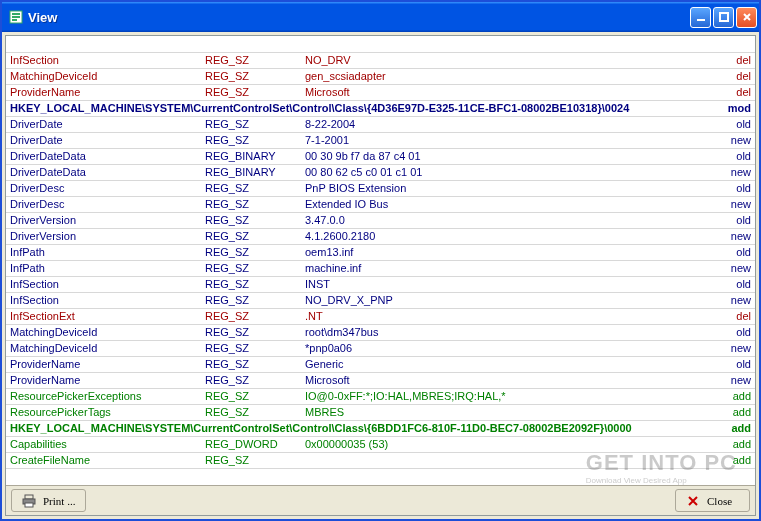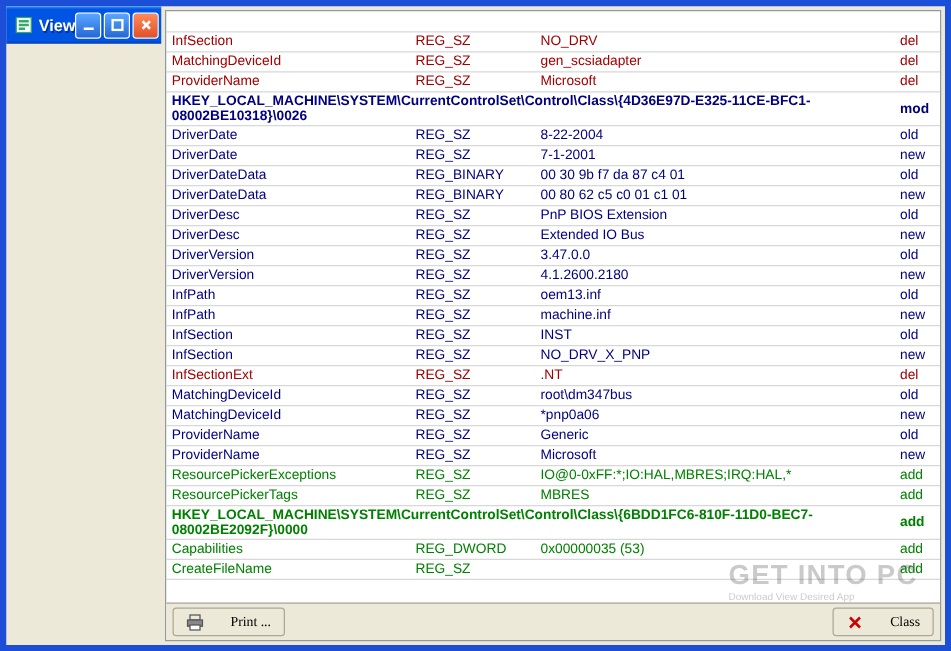--- a/index.html
+++ b/index.html
@@ -1,41 +1,41 @@
 <!DOCTYPE html>
 <html><head>
 <meta charset="utf-8">
 <style>
 * { margin: 0; padding: 0; box-sizing: border-box; }
 body { font-family: Tahoma, sans-serif; font-size: 11px; background: #ece9d8; overflow: hidden; }
-.window { width: 761px; height: 521px; border: 5px solid #1d4ed8; background: #ece9d8; display: flex; flex-direction: row; }
+.window { width: 761px; height: 521px; border: 2px solid #1d4ed8; background: #ece9d8; display: flex; flex-direction: column; }
 .titlebar { height: 30px; background: linear-gradient(to bottom, #3a95ff 0%, #0054e3 8%, #0054e3 92%, #003db5 100%); display: flex; align-items: center; padding: 0 2px 0 6px; color: #fff; }
 .titlebar-icon { width: 16px; height: 16px; margin-right: 4px; display: inline-flex; align-items: center; justify-content: center; }
 .titlebar-title { font-weight: bold; font-size: 13px; flex: 1; text-shadow: 1px 1px 0 #003399; }
 .titlebar-buttons { display: flex; gap: 2px; }
 .titlebar-btn { width: 21px; height: 21px; border-radius: 3px; border: 1px solid #fff; display: flex; align-items: center; justify-content: center; color: #fff; font-weight: bold; font-size: 11px; cursor: pointer; }
 .btn-min, .btn-max { background: linear-gradient(to bottom, #5aa6ff, #2567d6); }
 .btn-close { background: linear-gradient(to bottom, #ff8a5a, #e34f26); }
 .content { flex: 1; margin: 3px; background: #fff; border: 1px solid #919b9c; position: relative; overflow: hidden; display: flex; flex-direction: column; }
 .table-wrap { flex: 1; overflow-y: scroll; }
 table { width: 100%; border-collapse: collapse; font-size: 11px; padding-left: 48px; }
 td { padding: 1px 4px; border-bottom: 1px solid #d8d8d8; height: 16px; white-space: nowrap; overflow: hidden; text-overflow: ellipsis; }
 td.col-name { width: 195px; }
 td.col-type { width: 100px; }
 td.col-value { }
-td.col-action { width: 40px; text-align: left; padding-left: 8px; }
+td.col-action { width: 40px; text-align: right; padding-left: 8px; }
 tr.c-del td { color: #a00000; }
 tr.c-new td { color: #000080; }
 tr.c-old td { color: #000080; }
 tr.c-add td { color: #008000; }
 tr.c-mod td { color: #000080; font-weight: bold; }
 tr.c-addh td { color: #008000; font-weight: bold; }
 .footer { height: 30px; background: #ece9d8; border-top: 1px solid #aca899; display: flex; align-items: center; padding: 3px 5px; gap: 6px; }
 .footer-spacer { flex: 1; }
-.btn { height: 23px; padding: 0 10px; background: #ece9d8; border: 1px solid #aca899; border-radius: 3px; cursor: pointer; font-family: Tahoma; font-size: 11px; display: flex; align-items: center; gap: 21px; min-width: 75px; }
+.btn { height: 23px; padding: 0 10px; background: #ece9d8; border: 1px solid #aca899; border-radius: 3px; cursor: pointer; font-family: Tahoma; font-size: 11px; display: flex; align-items: center; gap: 7px; min-width: 75px; }
 .icon-print, .icon-close { display: inline-flex; width: 14px; height: 14px; align-items: center; justify-content: center; }
 .watermark { position: absolute; right: 18px; bottom: 30px; color: rgba(80,80,80,0.3); font-size: 22px; font-weight: bold; letter-spacing: 1px; pointer-events: none; text-align: left; }
 .watermark small { display: block; font-size: 8px; font-weight: normal; letter-spacing: 0; }
 ::-webkit-scrollbar { width: 17px; }
 ::-webkit-scrollbar-track { background: #f0f0f0; border-left: 1px solid #d4d4d4; }
 ::-webkit-scrollbar-thumb { background: #c8c8c8; border: 1px solid #a0a0a0; }
 ::-webkit-scrollbar-button { background: #ece9d8; border: 1px solid #aca899; height: 17px; }
 </style>
 </head>
 <body>
@@ -91,21 +91,21 @@
               <td class="col-value">gen_scsiadapter</td>
               <td class="col-action">del</td>
             </tr>
             <tr class="c-del">
               <td class="col-name">ProviderName</td>
               <td class="col-type">REG_SZ</td>
               <td class="col-value">Microsoft</td>
               <td class="col-action">del</td>
             </tr>
             <tr class="c-mod">
-              <td colspan="3" style="white-space: normal;">HKEY_LOCAL_MACHINE\SYSTEM\CurrentControlSet\Control\Class\{4D36E97D-E325-11CE-BFC1-08002BE10318}\0026</td>
+              <td colspan="3" style="white-space: normal;">HKEY_LOCAL_MACHINE\SYSTEM\CurrentControlSet\Control\Class\{4D36E97D-E325-11CE-BFC1-08002BE10318}\0024</td>
               <td class="col-action">mod</td>
             </tr>
             <tr class="c-old">
               <td class="col-name">DriverDate</td>
               <td class="col-type">REG_SZ</td>
               <td class="col-value">8-22-2004</td>
               <td class="col-action">old</td>
             </tr>
             <tr class="c-new">
               <td class="col-name">DriverDate</td>
@@ -249,17 +249,17 @@
           </span>
         <span>Print ...</span>
       </button>
       <span class="footer-spacer"></span>
       <button class="btn">
         <span class="icon-close">
             <svg width="12" height="12" viewBox="0 0 12 12">
               <path d="M2 2 L10 10 M10 2 L2 10" stroke="#c00" stroke-width="2"></path>
             </svg>
           </span>
-        <span>Class</span>
+        <span>Close</span>
       </button>
     </div>
   </div>
 </div>
 
 </body></html>

